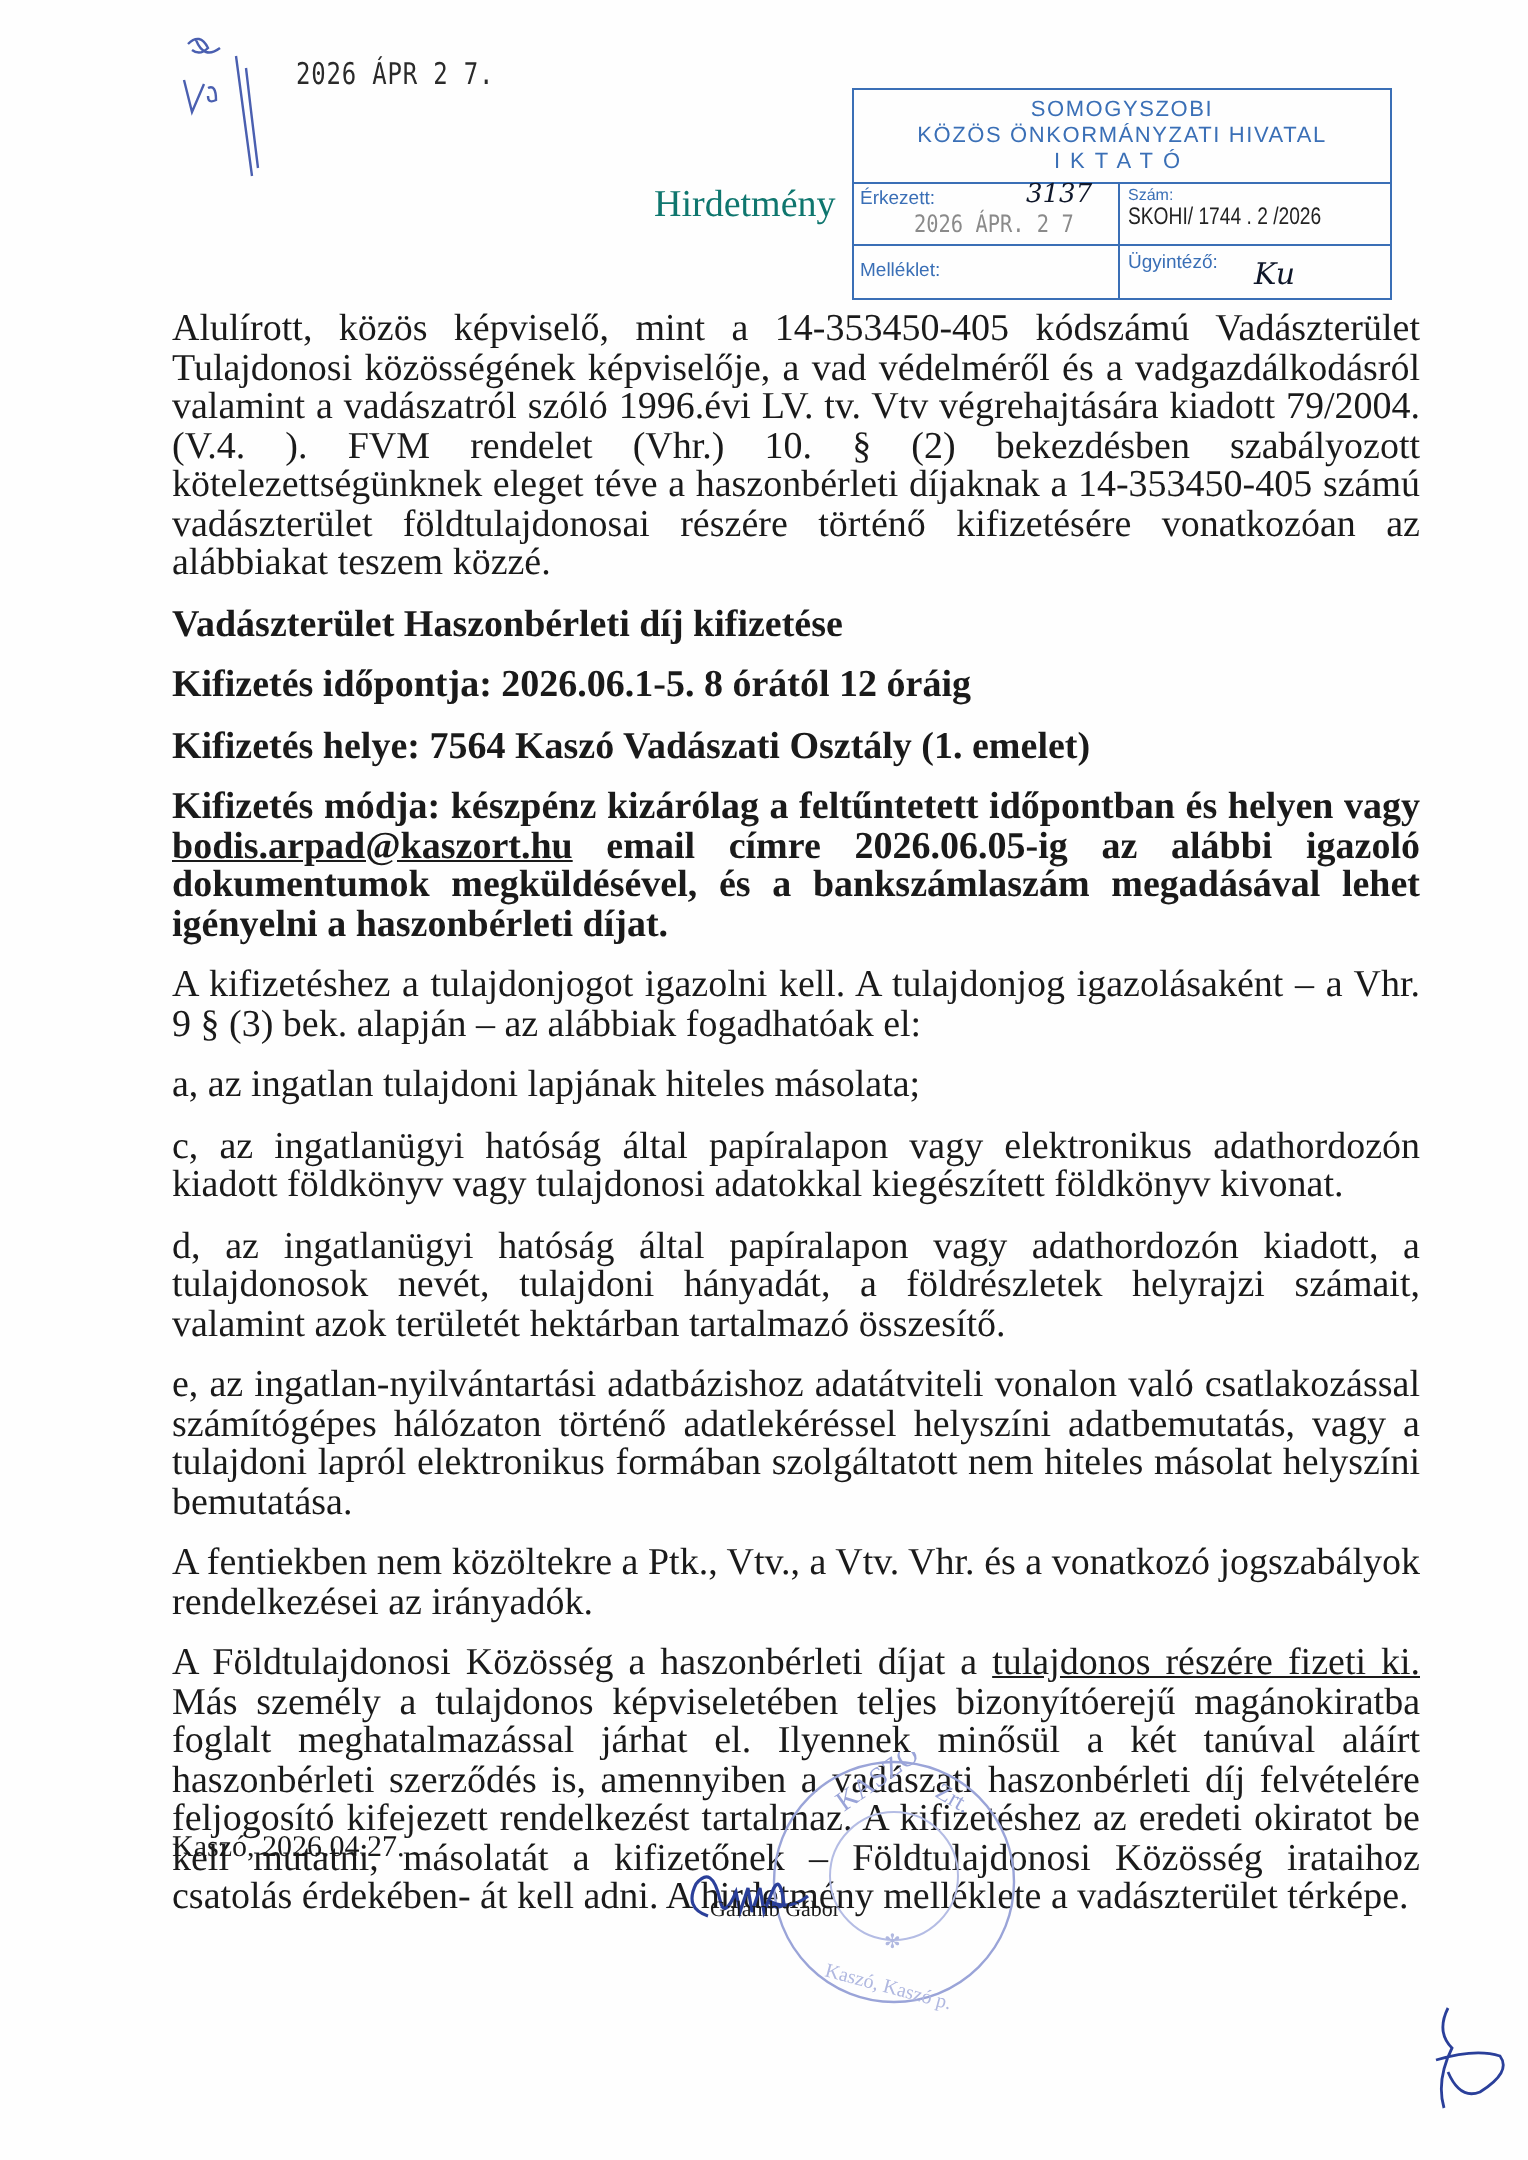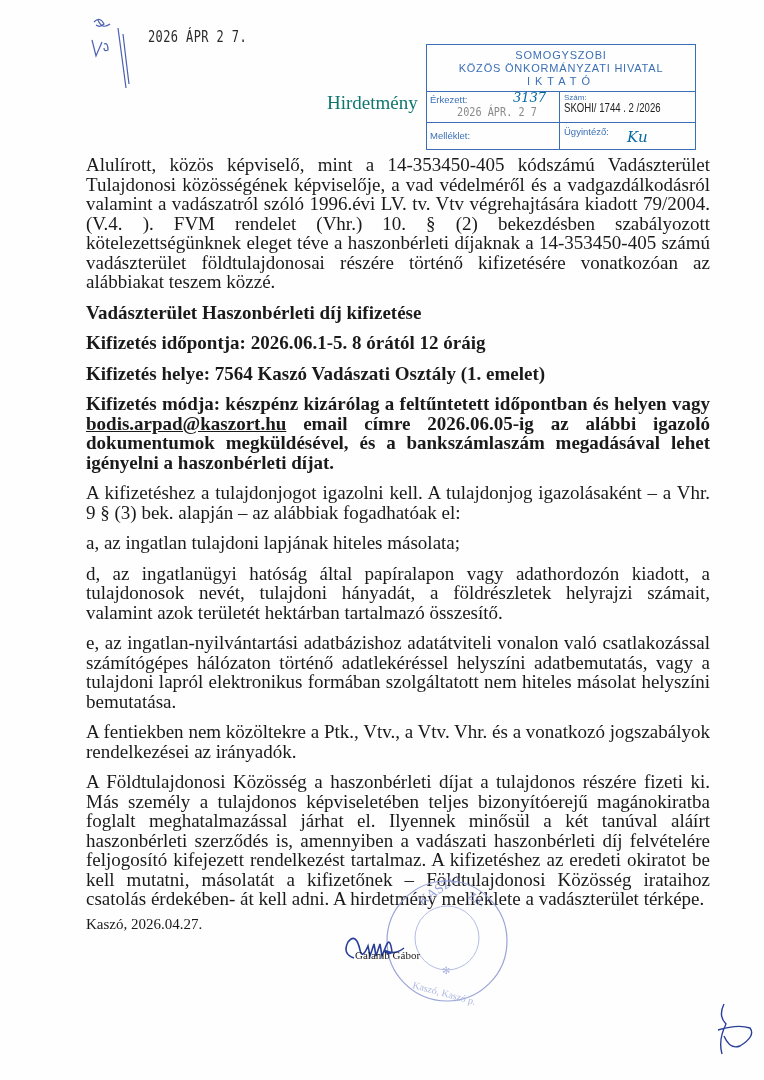--- a/index.html
+++ b/index.html
@@ -16,29 +16,29 @@
 
   
   .reg-stamp { position: absolute; left: 426px; top: 44px; width: 268px; height: 104px;
                border: 1.5px solid #3a6fb6; color: #3a6fb6; font-family: "Liberation Sans", sans-serif; }
   .reg-head { text-align: center; font-size: 11px; line-height: 13px; letter-spacing: 0.8px; padding-top: 4px; }
   .reg-head .iktato { letter-spacing: 5px; }
   .reg-grid { position: absolute; left: 0; right: 0; top: 46px; bottom: 0; border-top: 1.5px solid #3a6fb6; }
   .reg-cell { position: absolute; font-size: 9.5px; }
   .reg-vline { position: absolute; left: 132px; top: 0; bottom: 0; border-left: 1.5px solid #3a6fb6; }
   .reg-hline { position: absolute; left: 0; right: 0; top: 30px; border-top: 1.5px solid #3a6fb6; }
-  .reg-hand { position: absolute; font-family: "DejaVu Serif", serif; font-style: italic; color: #0369a1; font-size: 13px; }
+  .reg-hand { position: absolute; font-family: "DejaVu Serif", serif; font-style: italic; color: #0f172a; font-size: 13px; }
   .reg-date { position: absolute; left: 30px; top: 13px; font-family: "DejaVu Sans Mono", monospace; font-size: 12px; color: #8a8a8a; transform: scaleX(0.85); transform-origin: left; }
   .reg-skohi { position: absolute; left: 137px; top: 9px; font-size: 12px; color: #222; font-family: "Liberation Sans", sans-serif; transform: scaleX(0.8); transform-origin: left; }
 
   
   .body { position: absolute; left: 86px; top: 155px; width: 624px; font-size: 19px; line-height: 19.5px; }
   .body p { margin: 0 0 11px 0; text-align: justify; }
   .body p.bold { font-weight: bold; }
-  .body .u { }
+  .body .u { text-decoration: underline; }
   .body .link { text-decoration: underline; color: #1a1a1a; }
 
   
   .sign-place { position: absolute; left: 86px; top: 916px; font-size: 15px; }
   .sign-name { position: absolute; left: 355px; top: 949px; font-size: 11px; }
   .sig-scribble { position: absolute; left: 340px; top: 928px; width: 72px; height: 40px; }
   .round-seal { position: absolute; left: 382px; top: 876px; width: 130px; height: 130px; }
   .corner-initial { position: absolute; left: 712px; top: 1000px; width: 50px; height: 56px; }
 </style>
 </head>
@@ -76,20 +76,21 @@
   </div>
 
   <div class="body">
     <p>Alulírott, közös képviselő, mint a 14-353450-405 kódszámú Vadászterület Tulajdonosi közösségének képviselője, a vad védelméről és a vadgazdálkodásról valamint a vadászatról szóló 1996.évi LV. tv. Vtv végrehajtására kiadott 79/2004. (V.4. ). FVM rendelet (Vhr.) 10. § (2) bekezdésben szabályozott kötelezettségünknek eleget téve a haszonbérleti díjaknak a 14-353450-405 számú vadászterület földtulajdonosai részére történő kifizetésére vonatkozóan az alábbiakat teszem közzé.</p>
     <p class="bold">Vadászterület Haszonbérleti díj kifizetése</p>
     <p class="bold">Kifizetés időpontja: 2026.06.1-5. 8 órától 12 óráig</p>
     <p class="bold">Kifizetés helye: 7564 Kaszó Vadászati Osztály (1. emelet)</p>
     <p class="bold"><span>Kifizetés módja: készpénz kizárólag a feltűntetett időpontban és helyen vagy </span><a class="link">bodis.arpad@kaszort.hu</a><span> email címre 2026.06.05-ig az alábbi igazoló dokumentumok megküldésével, és a bankszámlaszám megadásával lehet igényelni a haszonbérleti díjat.</span></p>
     <p>A kifizetéshez a tulajdonjogot igazolni kell. A tulajdonjog igazolásaként – a Vhr. 9 § (3) bek. alapján – az alábbiak fogadhatóak el:</p>
     <p>a, az ingatlan tulajdoni lapjának hiteles másolata;</p>
+    <p>c, az ingatlanügyi hatóság által papíralapon vagy elektronikus adathordozón kiadott földkönyv vagy tulajdonosi adatokkal kiegészített földkönyv kivonat.</p>
     <p>d, az ingatlanügyi hatóság által papíralapon vagy adathordozón kiadott, a tulajdonosok nevét, tulajdoni hányadát, a földrészletek helyrajzi számait, valamint azok területét hektárban tartalmazó összesítő.</p>
     <p>e, az ingatlan-nyilvántartási adatbázishoz adatátviteli vonalon való csatlakozással számítógépes hálózaton történő adatlekéréssel helyszíni adatbemutatás, vagy a tulajdoni lapról elektronikus formában szolgáltatott nem hiteles másolat helyszíni bemutatása.</p>
     <p>A fentiekben nem közöltekre a Ptk., Vtv., a Vtv. Vhr. és a vonatkozó jogszabályok rendelkezései az irányadók.</p>
     <p><span>A Földtulajdonosi Közösség a haszonbérleti díjat a </span><span class="u">tulajdonos részére fizeti ki.</span><span> Más személy a tulajdonos képviseletében teljes bizonyítóerejű magánokiratba foglalt meghatalmazással járhat el. Ilyennek minősül a két tanúval aláírt haszonbérleti szerződés is, amennyiben a vadászati haszonbérleti díj felvételére feljogosító kifejezett rendelkezést tartalmaz. A kifizetéshez az eredeti okiratot be kell mutatni, másolatát a kifizetőnek – Földtulajdonosi Közösség irataihoz csatolás érdekében- át kell adni. A hirdetmény melléklete a vadászterület térképe.</span></p>
   </div>
 
   <div class="sign-place">Kaszó, 2026.04.27.</div>
 
   <svg class="round-seal" viewBox="0 0 130 130">
     <circle cx="65" cy="65" r="60" fill="none" stroke="#9aa4d8" stroke-width="1.2"></circle>

